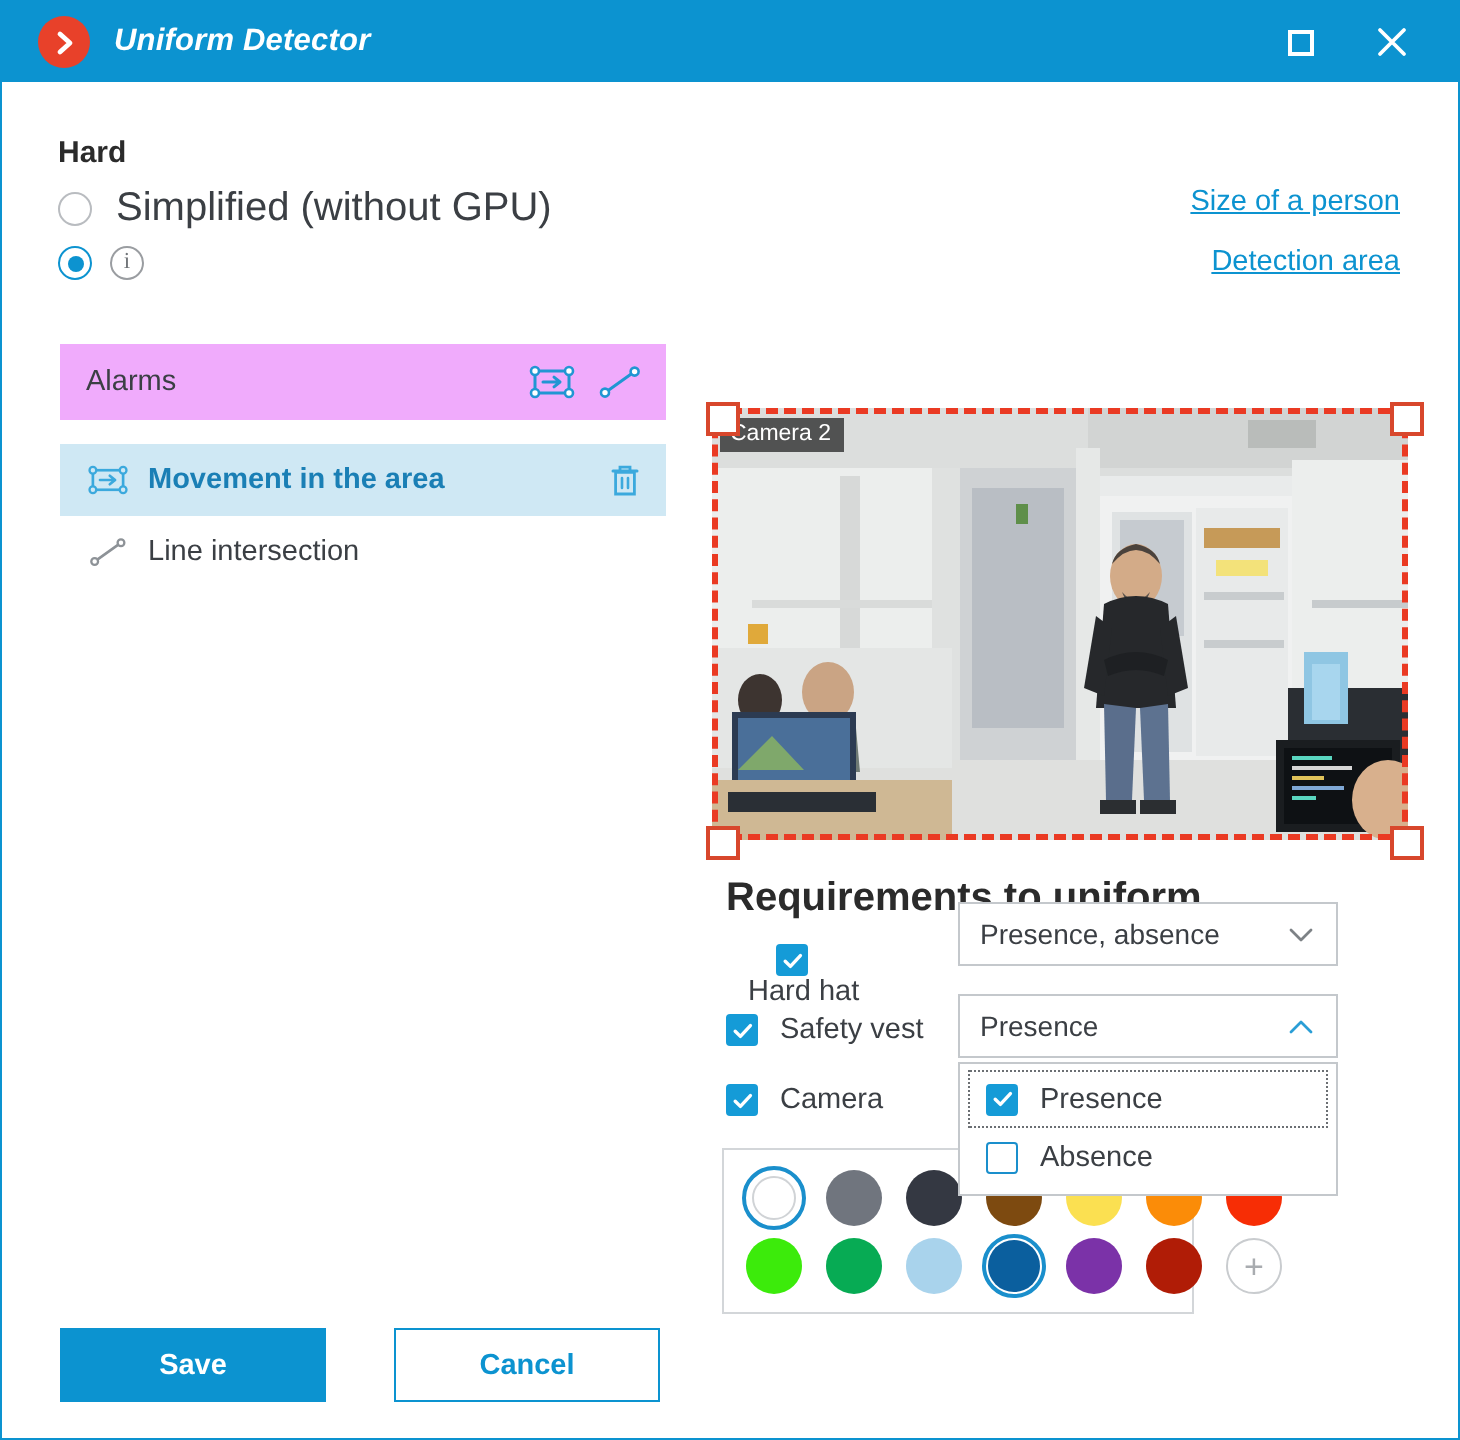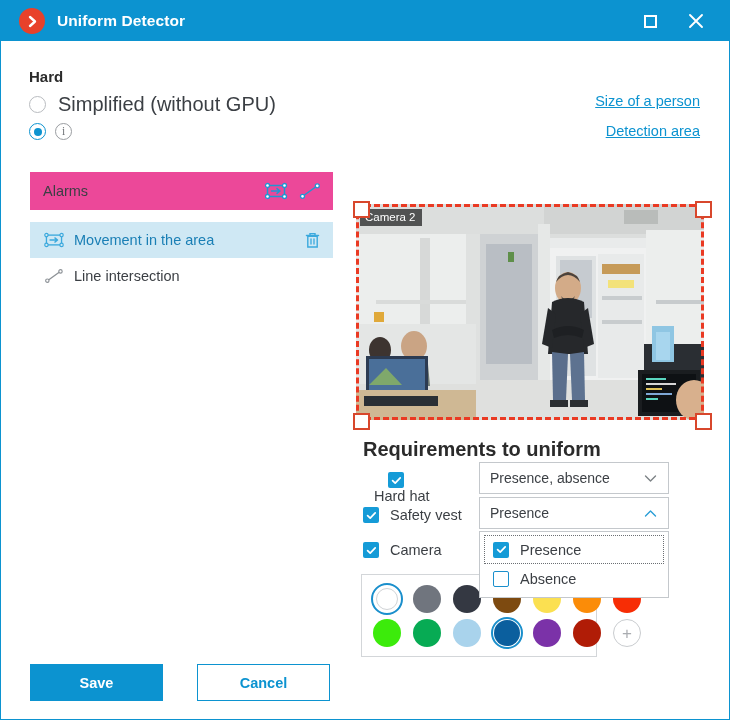--- a/index.html
+++ b/index.html
@@ -29,20 +29,21 @@
     margin-left: 18px;
     display: flex; align-items: center; justify-content: center;
     flex: none;
   }
   .logo svg { display: block; }
   .title-text {
     color: #ffffff;
     font-size: 15.5px; font-weight: bold;
     margin-left: 12px;
     letter-spacing: .1px;
+    font-style: italic;
   }
   .win-btns {
     margin-left: auto; display: flex; align-items: center;
     height: 100%;
   }
   .win-btn {
     width: 46px; height: 40px;
     display: flex; align-items: center; justify-content: center;
     cursor: default;
   }
@@ -92,36 +93,36 @@
     text-decoration: underline; cursor: pointer;
     white-space: nowrap;
   }
   .link.l1 { top: 52px; }
   .link.l2 { top: 82px; }
 
   
   .alarms-header {
     position: absolute; left: 29px; top: 131px;
     width: 303px; height: 38px;
-    background: #ec4899;
+    background: #f0abfc;
     display: flex; align-items: center;
   }
   .alarms-title {
     margin-left: 13px; font-size: 14.5px; color: #3b3f44;
   }
   .alarms-tools { margin-left: auto; display: flex; align-items: center; }
   .tool-btn { width: 34px; height: 30px; display: flex; align-items: center; justify-content: center; cursor: default; }
   .tool-btn.line { margin-right: 6px; }
 
   .alarm-item {
     position: absolute; left: 29px;
     width: 303px; height: 36px;
     display: flex; align-items: center;
   }
-  .alarm-item.a1 { top: 181px; background: #cfe8f4; }
+  .alarm-item.a1 { top: 181px; background: #cfe8f4; font-weight: bold; }
   .alarm-item.a2 { top: 217px; background: transparent; }
   .alarm-ico { width: 22px; margin-left: 13px; display: flex; align-items: center; justify-content: center; flex: none; }
   .alarm-label { margin-left: 9px; font-size: 14.5px; }
   .alarm-item.a1 .alarm-label { color: #1a7fb5; }
   .alarm-item.a2 .alarm-label { color: #3b3f44; }
   .del-btn { margin-left: auto; margin-right: 12px; display: flex; align-items: center; cursor: default; }
 
   
   .video {
     position: absolute; left: 355px; top: 163px;
@@ -170,21 +171,21 @@
   .cb.off { background: #fff; border: 1.6px solid #1a8fcc; }
   .cb-label { margin-left: 11px; font-size: 14.5px; color: #3b3f44; }
 
   .select {
     position: absolute; left: 478px;
     width: 190px; height: 32px;
     background: #ffffff; border: 1px solid #c4c8cc;
     display: flex; align-items: center;
     cursor: default;
   }
-  .select.s1 { top: 421px; }
+  .select.s1 { top: 410px; }
   .select.s2 { top: 456px; }
   .select-val { margin-left: 10px; font-size: 14px; color: #3b3f44; }
   .caret { margin-left: auto; margin-right: 11px; display: flex; align-items: center; }
 
   .dropdown {
     position: absolute; left: 478px; top: 490px;
     width: 190px;
     background: #ffffff; border: 1px solid #c4c8cc;
     z-index: 20;
     padding: 3px 0 4px 0;

